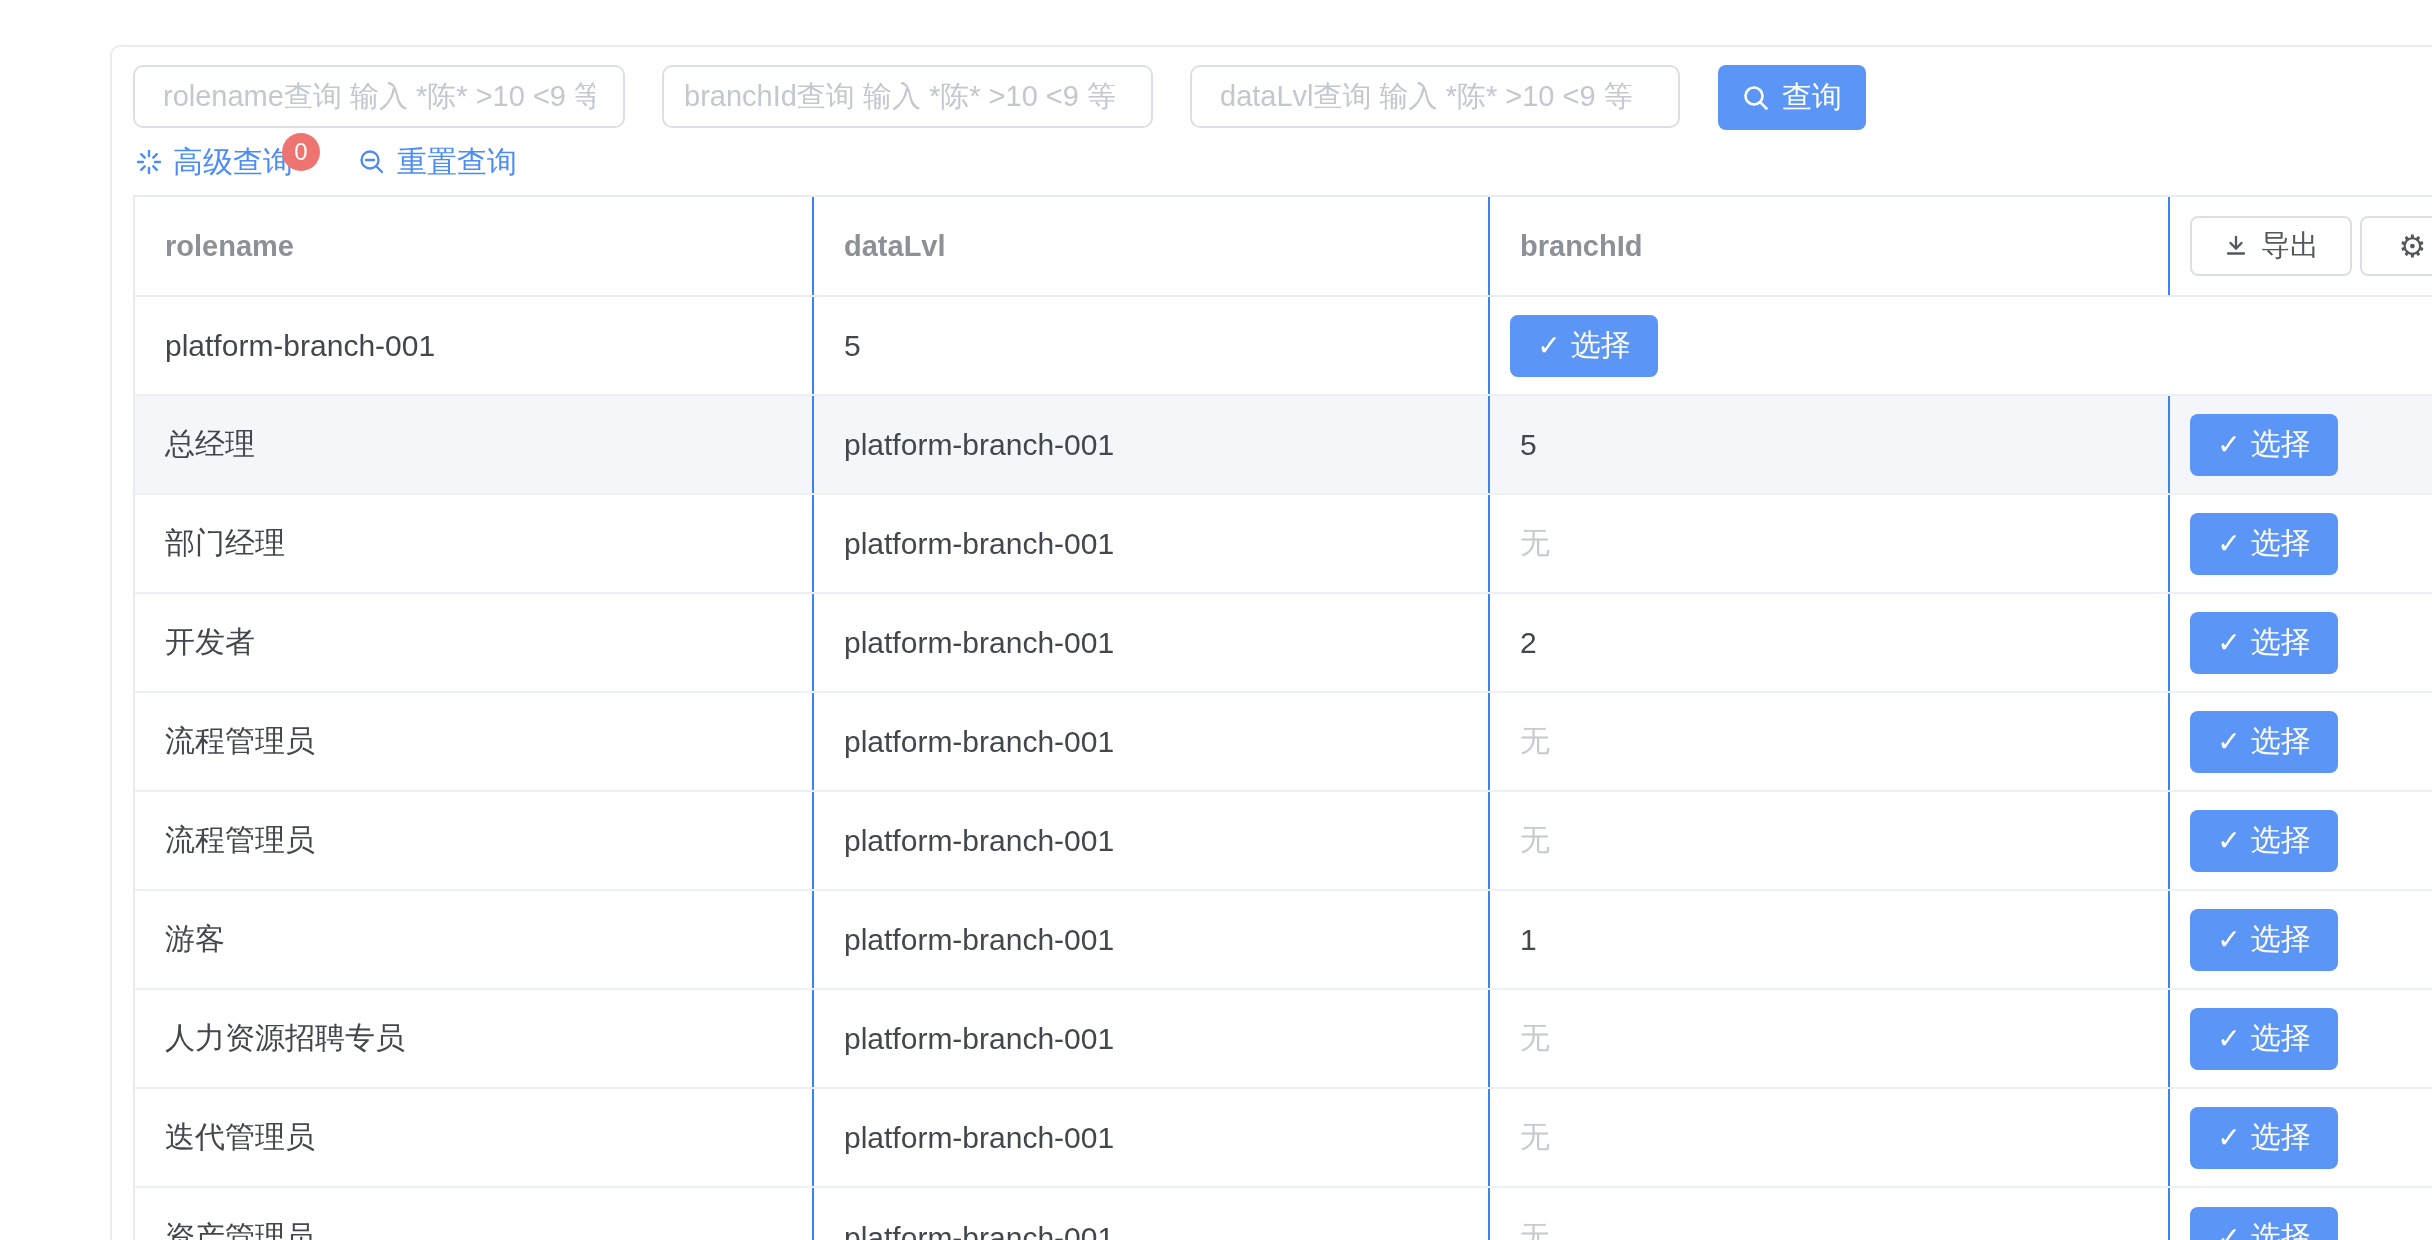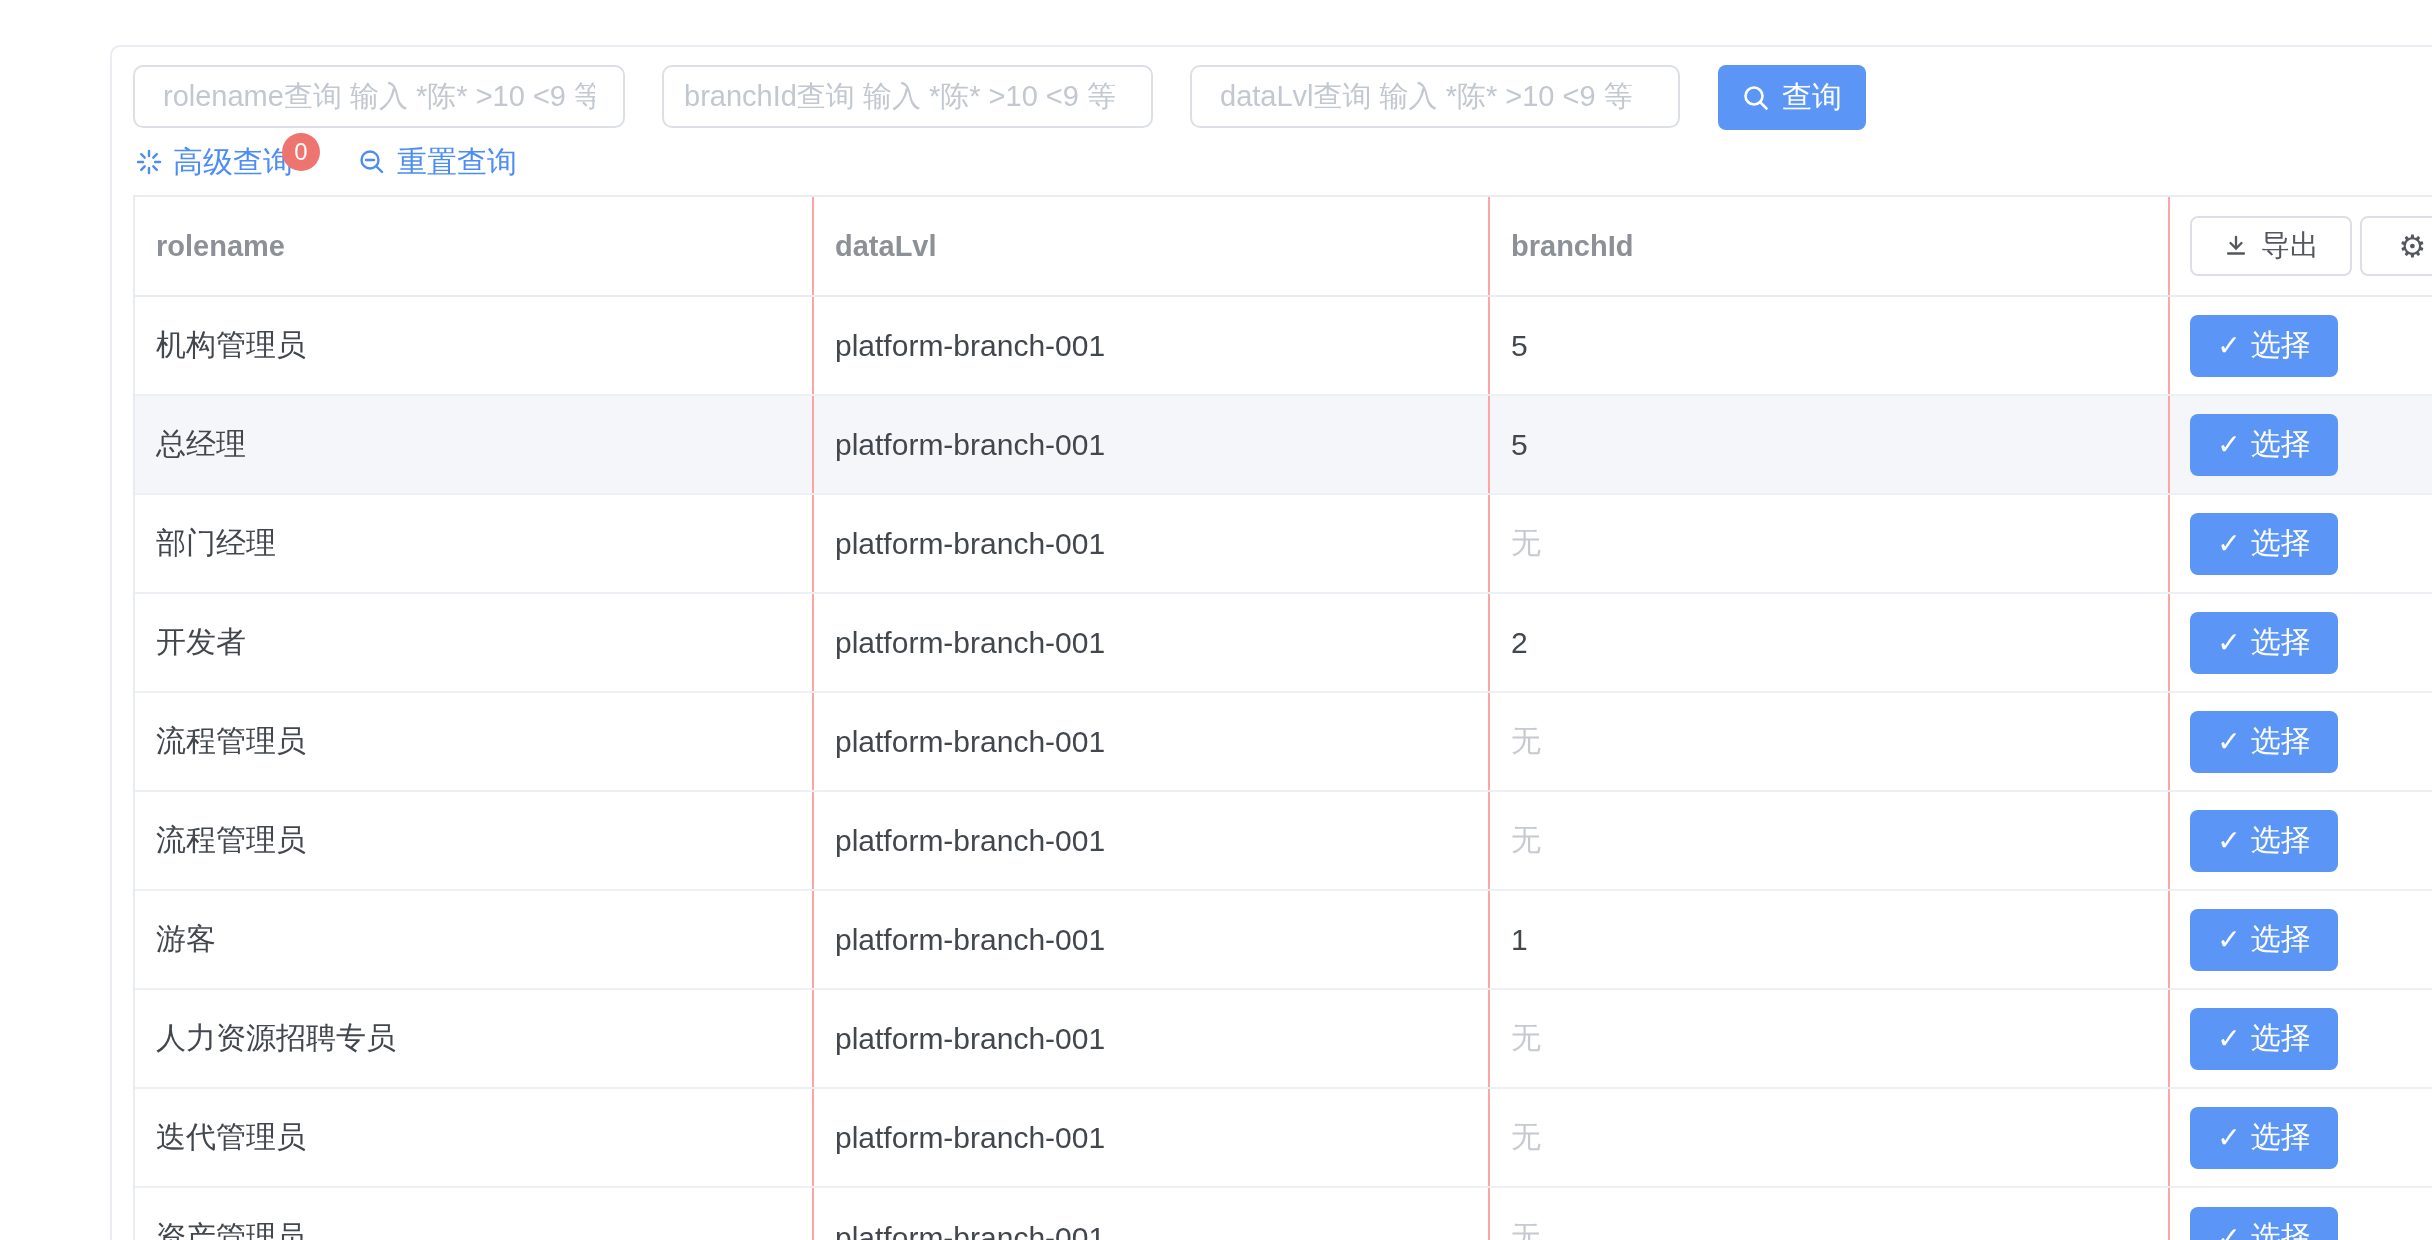--- a/index.html
+++ b/index.html
@@ -33,22 +33,22 @@
            align-items:center; justify-content:center; }
 
   
   .table { left:133px; top:195px; width:2540px;
            border:2px solid #E8EBF0; background:#fff; }
   .trow { display:grid; grid-template-columns:679px 676px 680px 503px; }
   .thead { height:100px; border-bottom:2px solid #E9EDF2; }
   .tr { height:99px; border-bottom:2px solid #EDF0F4; }
   .tr:last-child { border-bottom:none; }
   .tr.hl { background:#F4F6FA; }
-  .td, .th { display:flex; align-items:center; padding-left:21px;
-             border-right:2px solid #fca5a5; overflow:hidden; white-space:nowrap; }
+  .td, .th { display:flex; align-items:center; padding-left:30px;
+             border-right:2px solid #3b82f6; overflow:hidden; white-space:nowrap; }
   .td:last-child, .th:last-child { border-right:none; }
   .th { font-size:29px; font-weight:700; color:#8C9097; }
   .td { font-size:30px; color:#42464D; }
   .td.muted { color:#C6CAD1; }
 
   .btn-outline { background:#fff; border:2px solid #DCE0E6; border-radius:8px;
                  color:#54575D; font-size:29px; display:flex; align-items:center;
                  justify-content:center; gap:12px; cursor:pointer; height:60px; }
   .toolbar { display:flex; gap:8px; padding-left:20px; align-items:center; }
   #export-btn { width:162px; }
@@ -128,21 +128,20 @@
         <span>导出</span>
       </button>
       <button id="config-btn" class="btn-outline">
         <span class="gear">⚙</span>
         <span>配置</span>
       </button>
     </div>
   </div>
   <div id="tbody">
   <div class="trow tr">
-    <div class="td">机构管理员</div>
     <div class="td">platform-branch-001</div>
     <div class="td cell-lvl">5</div>
     <div class="td" style="padding-left:0;">
       <button class="btn-primary select-btn">
         <span class="check">✓</span>
         <span>选择</span>
       </button>
     </div>
   </div>
 

